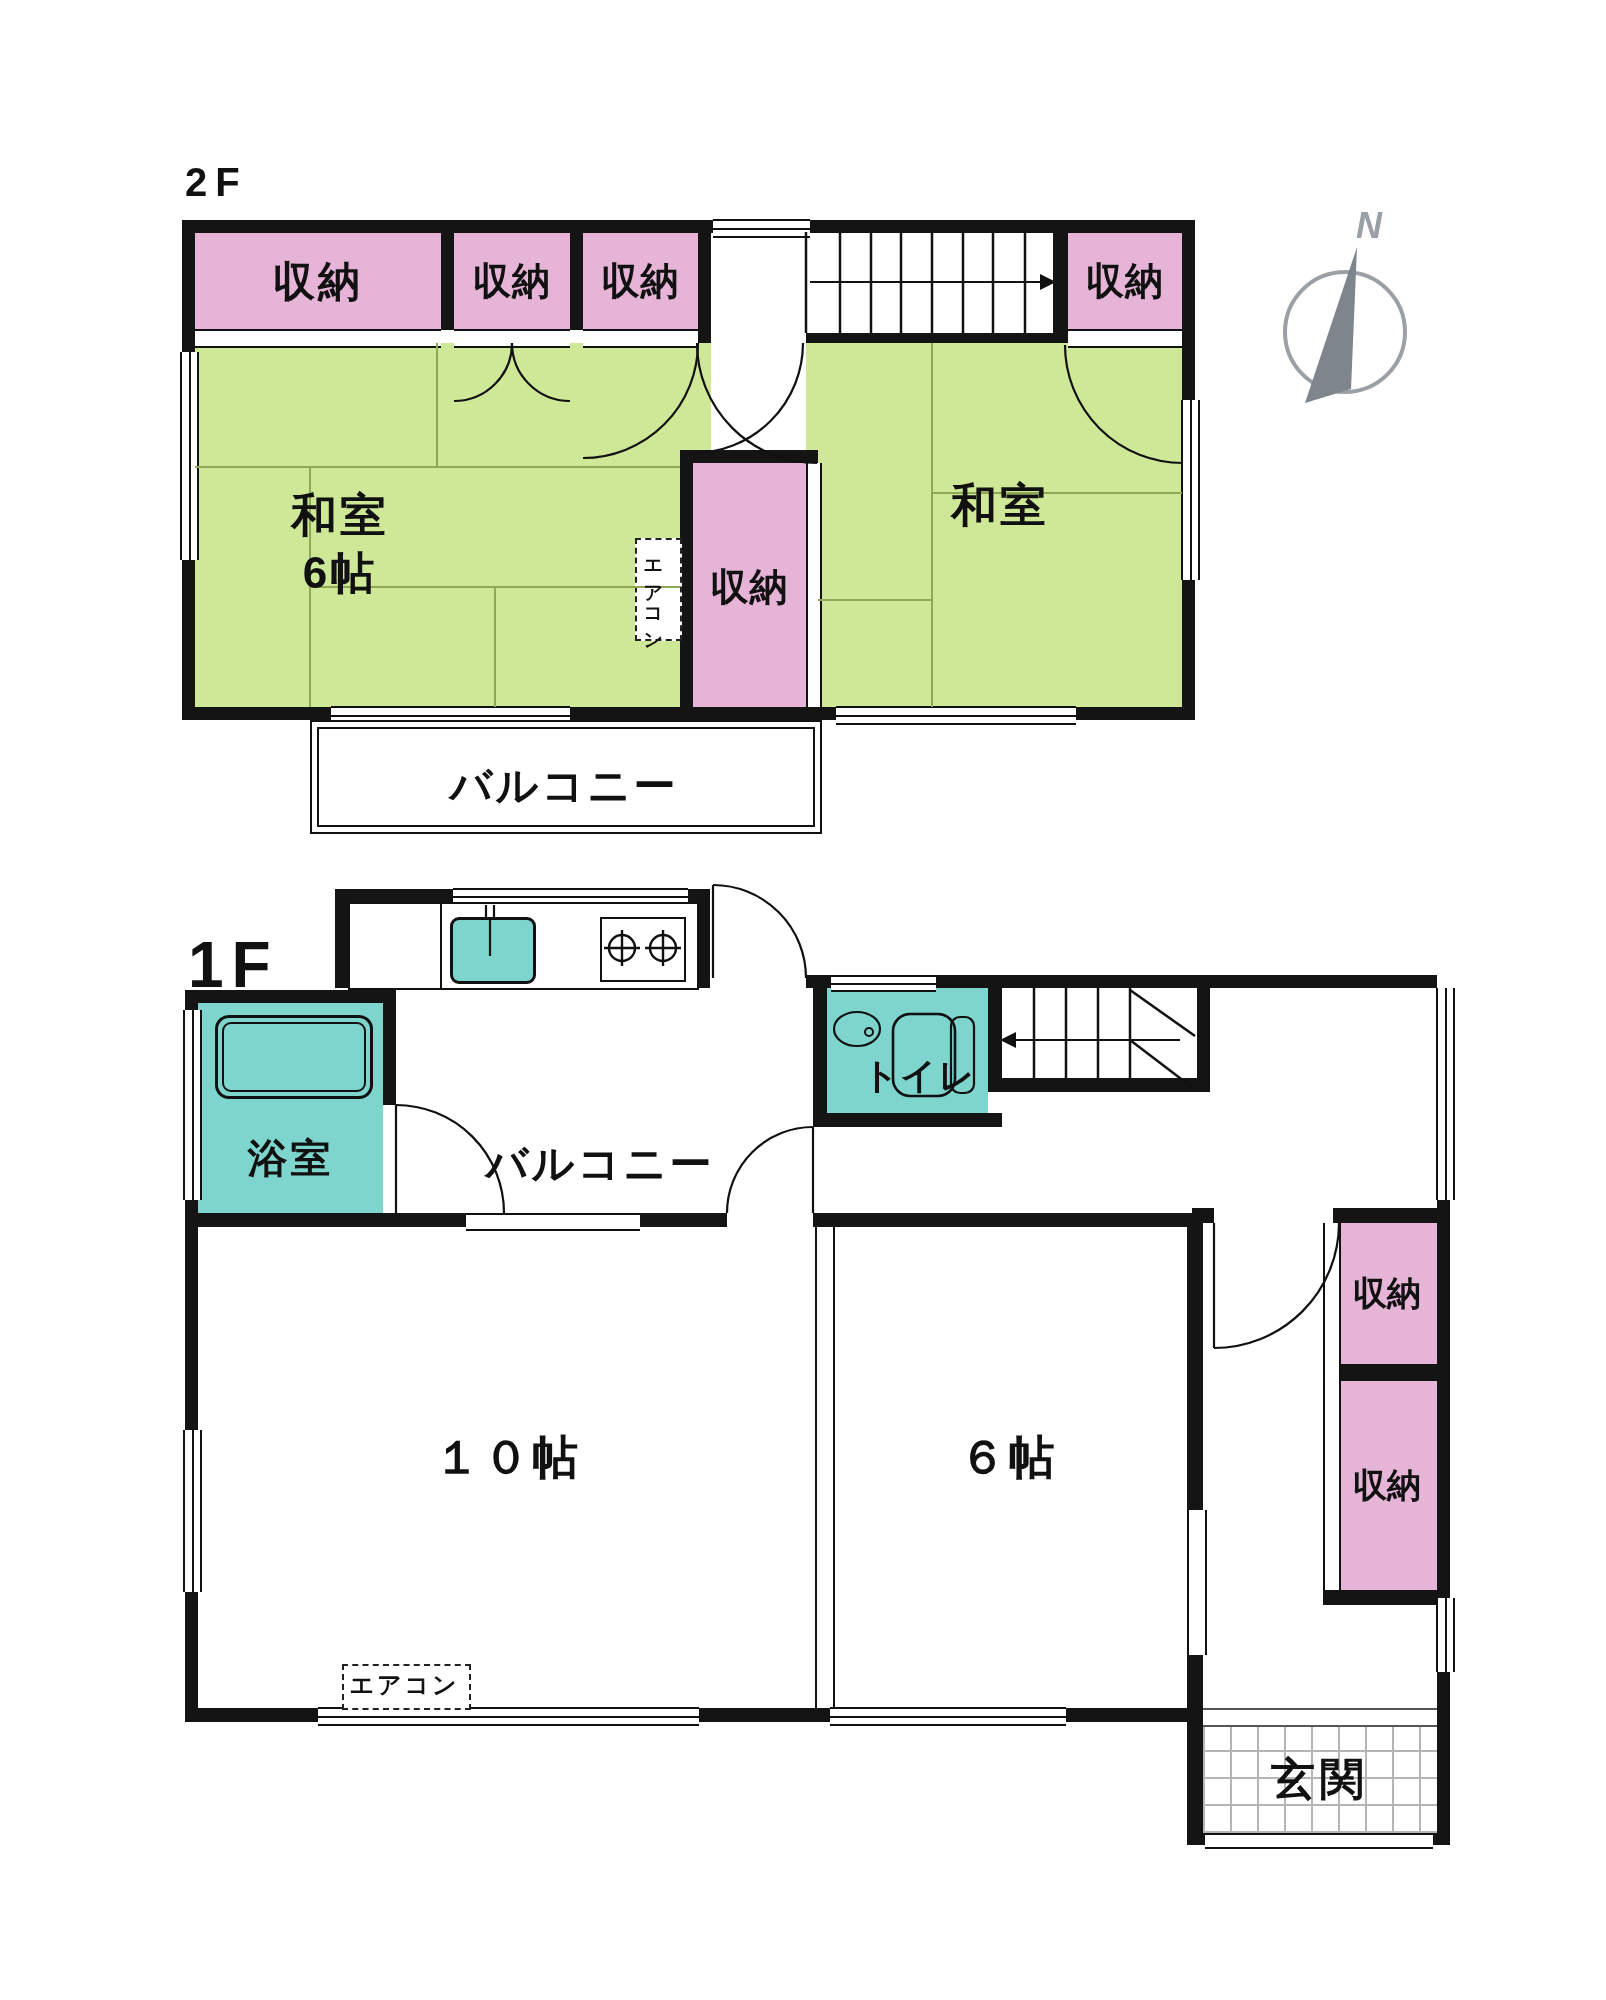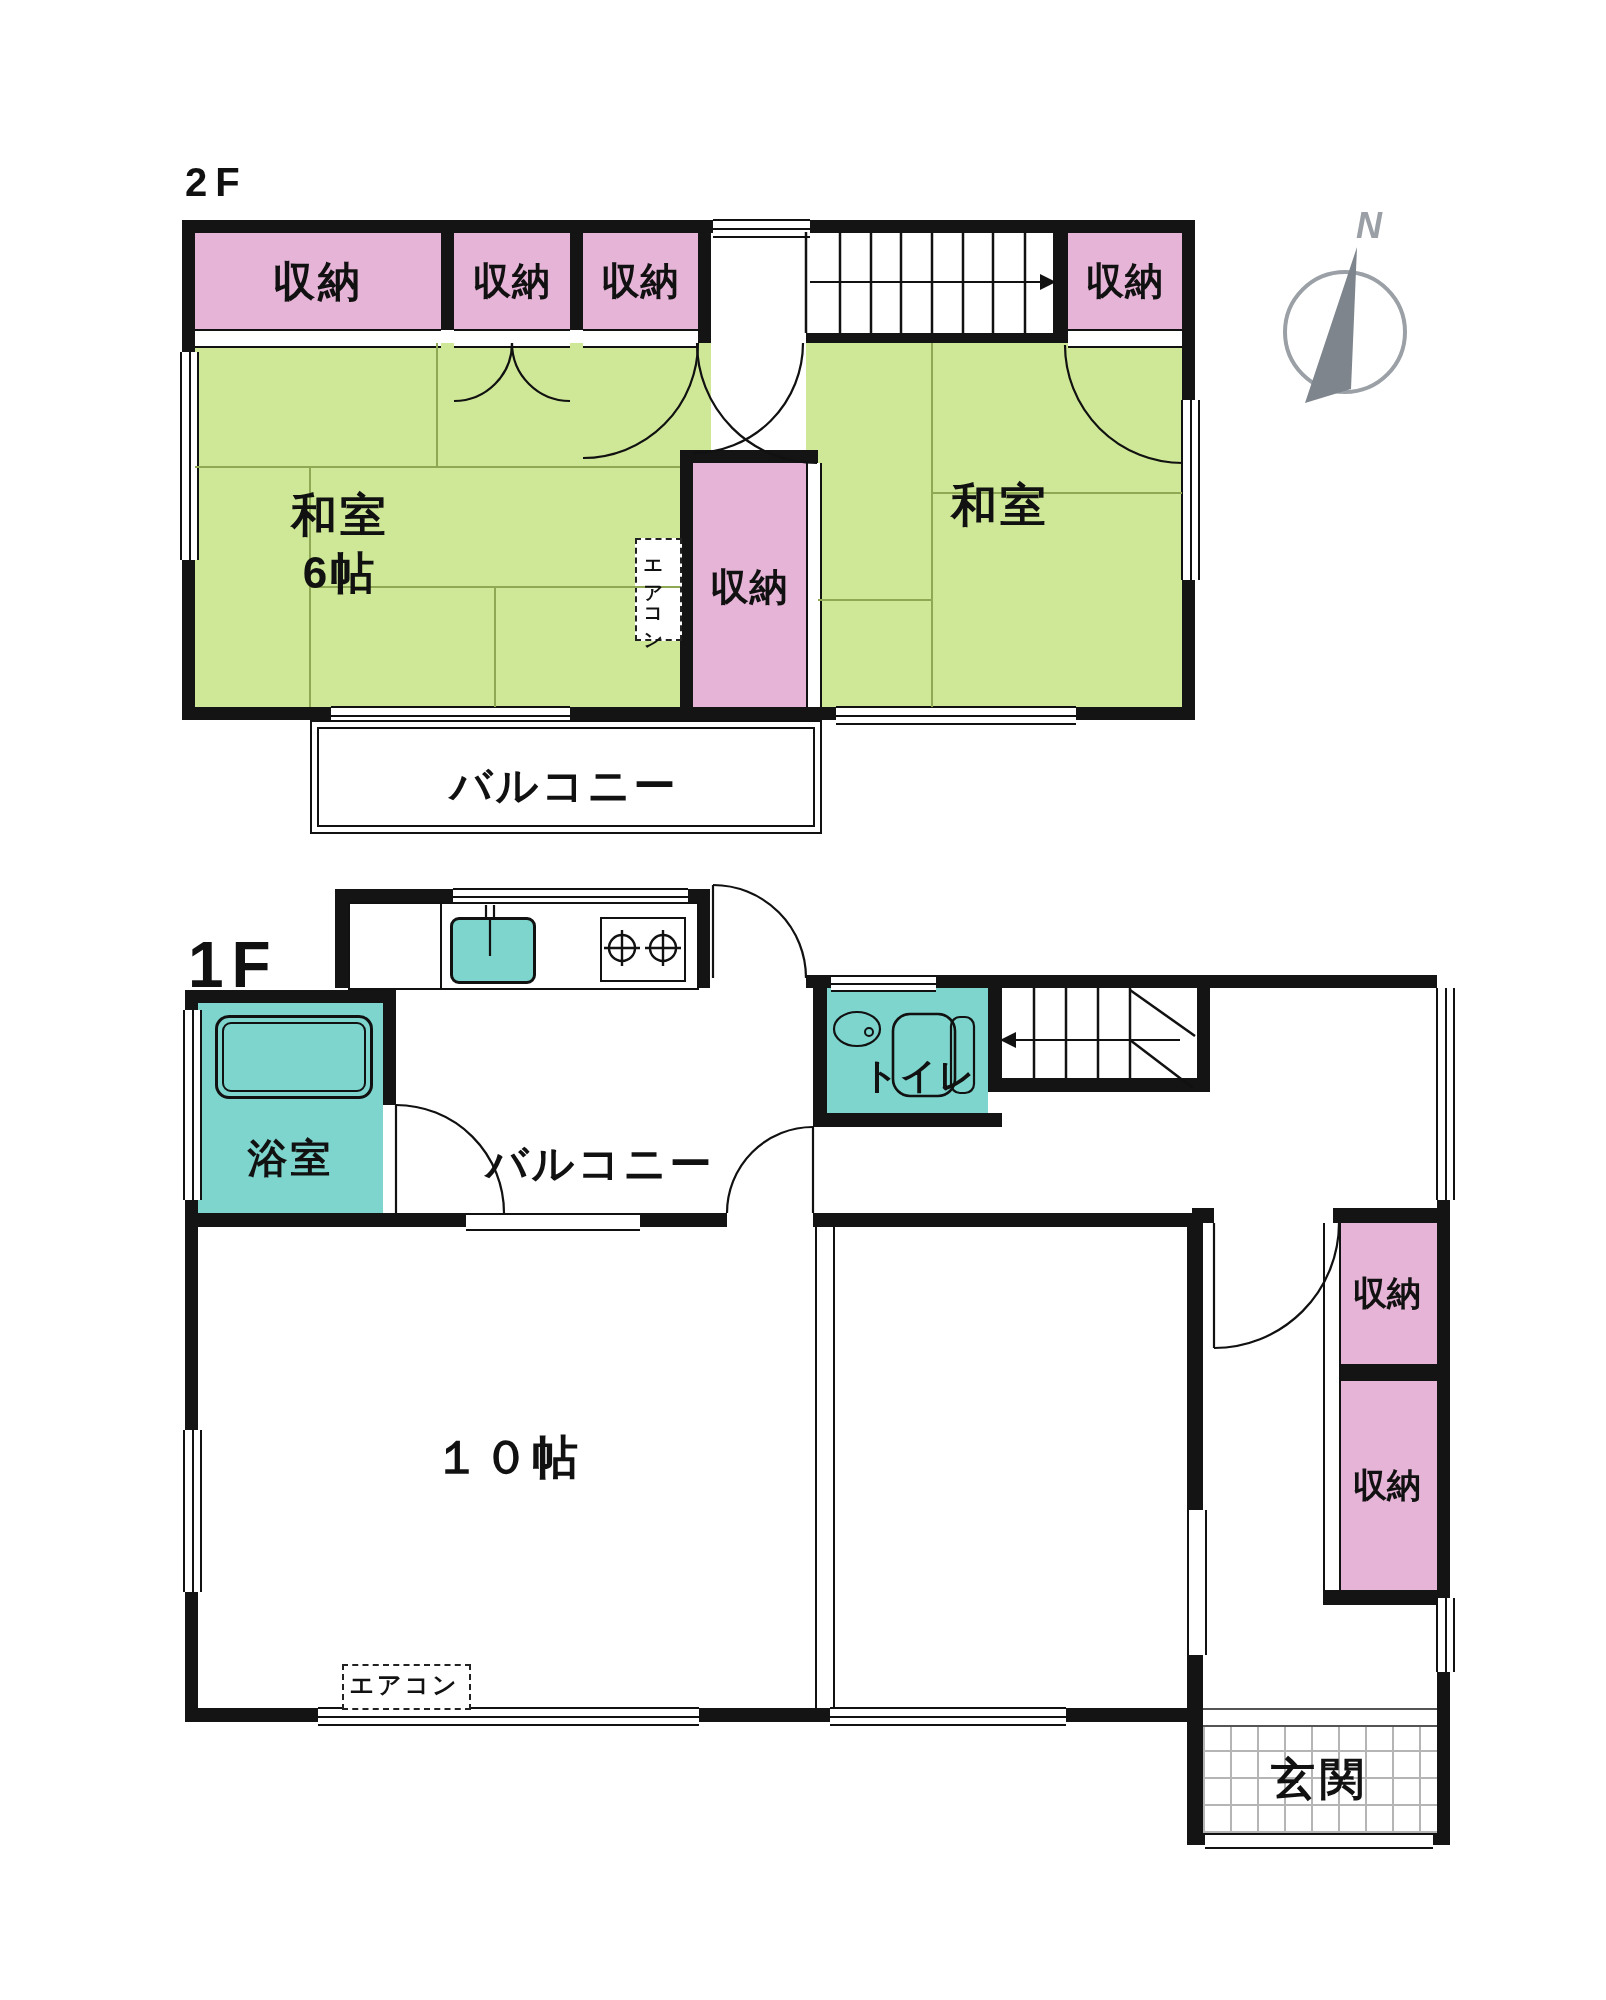--- a/index.html
+++ b/index.html
@@ -226,20 +226,21 @@
   <div class="lab" style="left:850px;top:480px;width:300px;font-size:46px">和室</div>
 
   <div class="lab" style="left:310px;top:762px;width:508px;font-size:42px">バルコニー</div>
 
   <div class="lab vtext" style="left:643px;top:548px;font-size:19px;font-weight:600;letter-spacing:2px">エアコン</div>
 
   <div class="lab" style="left:198px;top:1136px;width:185px;font-size:40px">浴室</div>
   <div class="lab" style="left:400px;top:1140px;width:400px;font-size:42px">バルコニー</div>
   <div class="lab" style="left:827px;top:1056px;width:184px;font-size:36px;letter-spacing:1px">トイレ</div>
   <div class="lab" style="left:198px;top:1432px;width:619px;font-size:46px">１０帖</div>
+  <div class="lab" style="left:830px;top:1432px;width:357px;font-size:46px">６帖</div>
   <div class="lab" style="left:1337px;top:1274px;width:100px;font-size:34px;letter-spacing:0">収納</div>
   <div class="lab" style="left:1337px;top:1466px;width:100px;font-size:34px;letter-spacing:0">収納</div>
   <div class="lab" style="left:1203px;top:1754px;width:234px;font-size:44px;letter-spacing:5px">玄関</div>
   <div class="lab" style="left:342px;top:1672px;width:125px;font-size:24px;font-weight:600;letter-spacing:3px">エアコン</div>
 
   <div class="lab" style="left:1356px;top:206px;font-size:36px;font-style:italic;color:#9aa0a6;letter-spacing:0">N</div>
 
 </div>
 
 </body></html>

